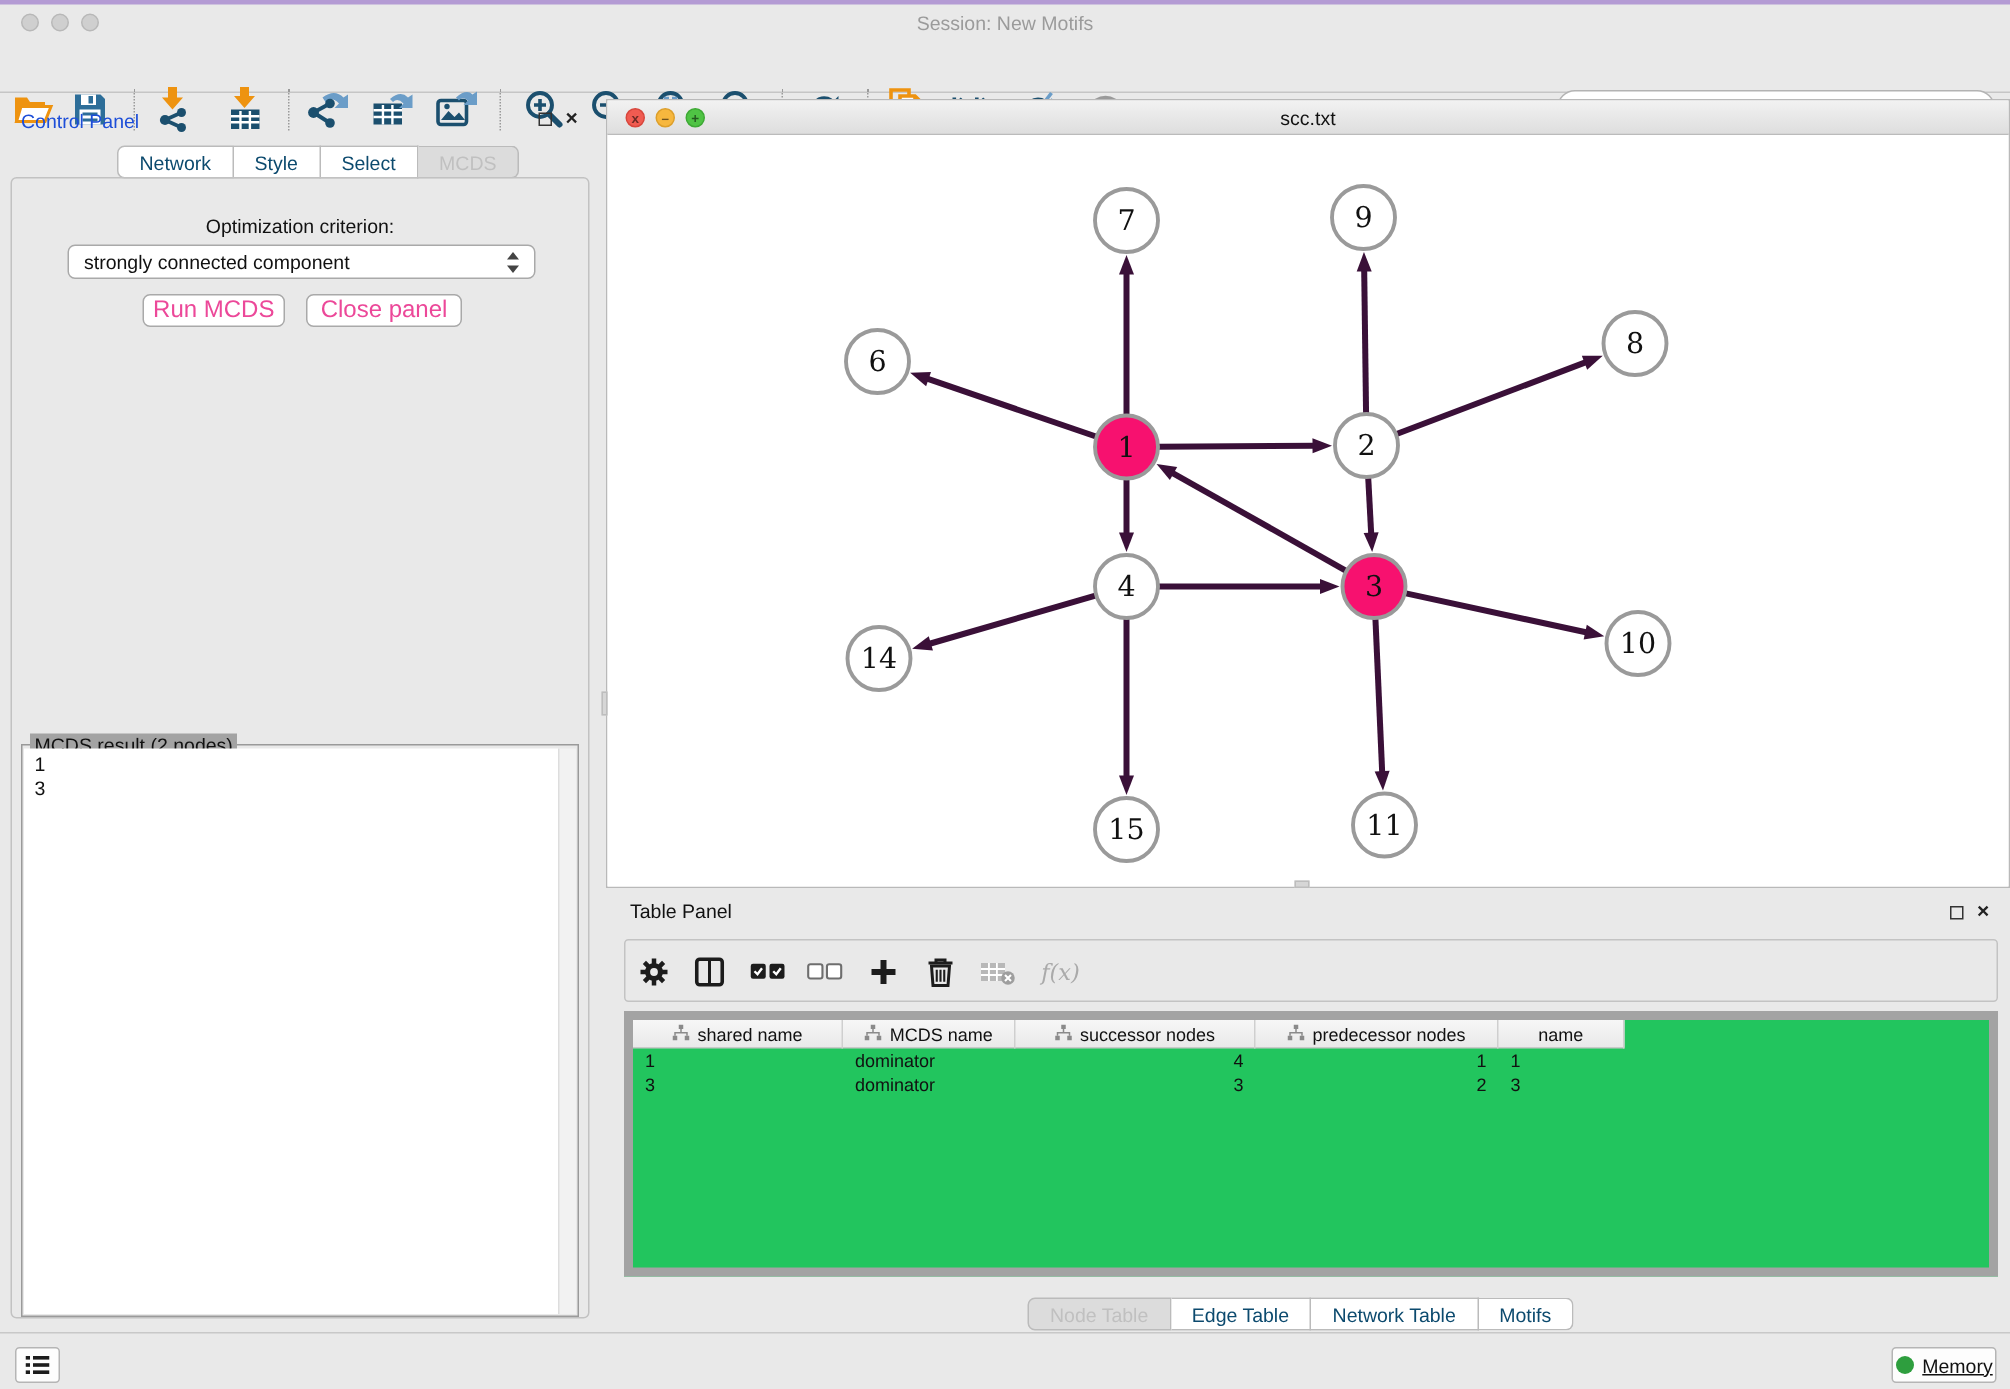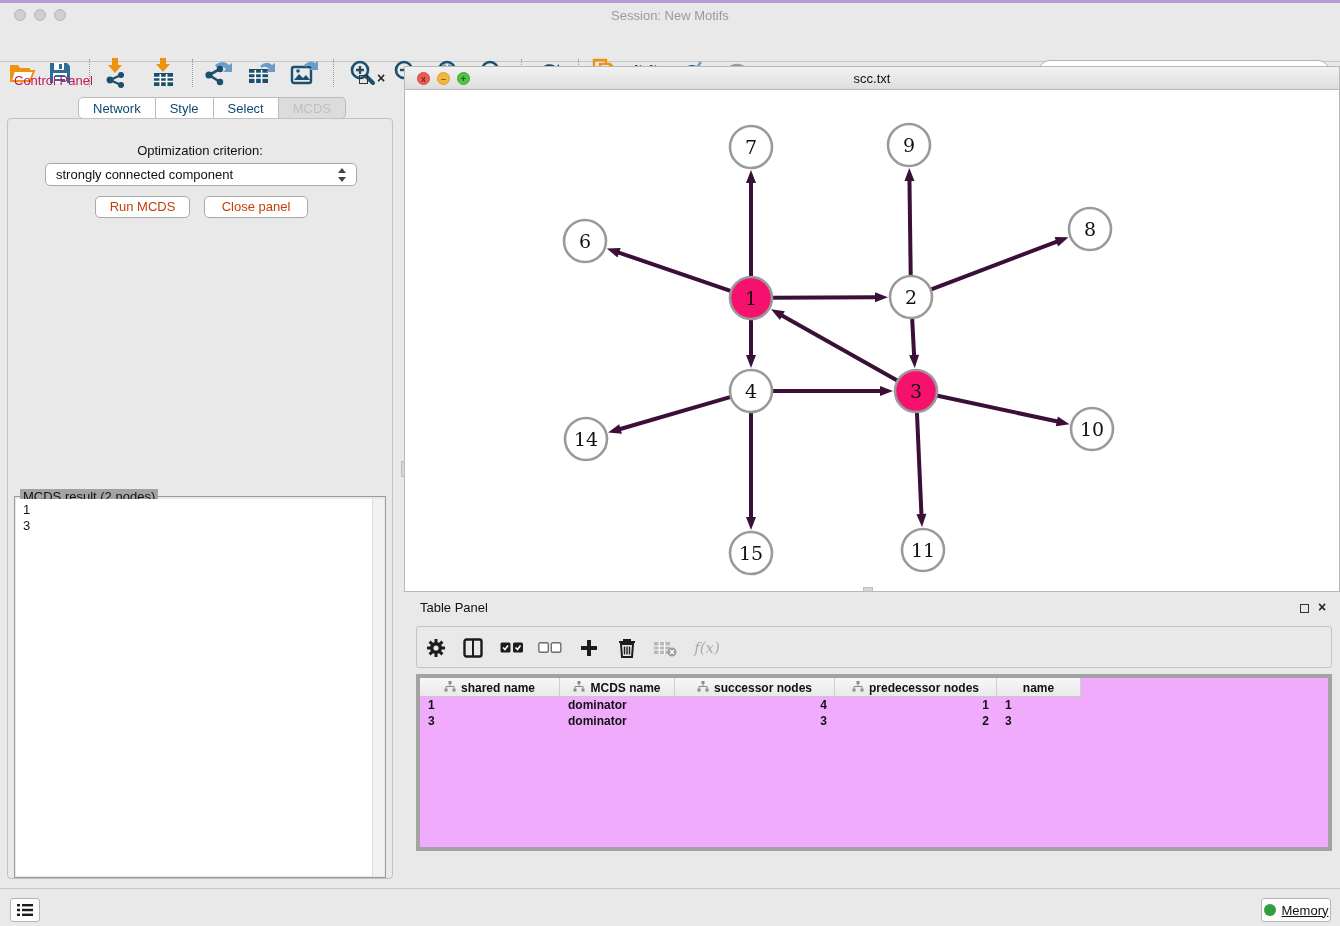--- a/index.html
+++ b/index.html
@@ -13,56 +13,56 @@
   .win-title { position:absolute; left:0; top:5px; width:100%; text-align:center; font-size:13px; color:#9b9b9b; }
 
   .toolbar { position:absolute; left:0; top:28px; width:1340px; height:34px; border-bottom:1px solid #c5c5c5; }
   .tb-icon { position:absolute; top:29px; width:32px; height:32px; display:flex; align-items:center; justify-content:center; cursor:default; }
   .tb-sep { position:absolute; top:31px; height:28px; width:0; border-left:1px dotted #9a9a9a; }
   .search-wrap { position:absolute; left:1038px; top:32px; width:292px; height:24px; background:#fff; border:1px solid #b3b3b3; border-radius:12px; display:flex; align-items:center; padding-left:7px; }
   .search-wrap input { border:none; outline:none; flex:1; font-size:12px; background:transparent; height:18px; margin-left:4px; }
 
   
   .control-panel { position:absolute; left:0; top:66px; width:400px; height:820px; }
-  .cp-title { position:absolute; left:14px; top:7px; font-size:13px; color:#be185d; }
+  .cp-title { position:absolute; left:14px; top:7px; font-size:13px; color:#1d4ed8; }
   .panel-float { position:absolute; width:9px; height:9px; border:1.5px solid #333; top:9px; }
   .panel-close { position:absolute; top:4px; font-size:14px; font-weight:bold; color:#222; }
   .cp-tabs { position:absolute; left:78px; top:31px; height:22px; display:flex; }
   .seg-tab { height:22px; padding:0 14px; font-size:13px; line-height:21px; background:#fff; border:1px solid #bbb; border-left:none; color:#0c4a6e; }
   .seg-tab:first-child { border-left:1px solid #bbb; border-radius:5px 0 0 5px; }
   .seg-tab:last-child { border-radius:0 5px 5px 0; }
   .seg-tab.active { background:#dcdcdc; color:#c0c0c0; }
   .cp-content { position:absolute; left:7px; top:52px; width:386px; height:761px; border:1px solid #c2c2c2; border-radius:4px; }
   .opt-label { position:absolute; left:0; top:24px; width:100%; text-align:center; font-size:13px; color:#111; }
   .dropdown { position:absolute; left:37px; top:44px; width:312px; height:23px; background:#fff; border:1px solid #a9a9a9; border-radius:5px; font-size:13px; line-height:21px; padding-left:10px; color:#111; }
   .dd-stepper { position:absolute; right:8px; top:4px; width:10px; height:14px; }
   .dd-stepper .up { position:absolute; top:0; left:0; width:0; height:0; border-left:4px solid transparent; border-right:4px solid transparent; border-bottom:5px solid #444; }
   .dd-stepper .down { position:absolute; bottom:0; left:0; width:0; height:0; border-left:4px solid transparent; border-right:4px solid transparent; border-top:5px solid #444; }
-  .cp-btn { position:absolute; top:77px; height:22px; background:#fff; border:1px solid #a9a9a9; border-radius:5px; font-size:13px; text-align:center; line-height:20px; color:#c2410c; }
+  .cp-btn { position:absolute; top:77px; height:22px; background:#fff; border:1px solid #a9a9a9; border-radius:5px; font-size:16px; text-align:center; line-height:20px; color:#ec4899; }
   .result-box { position:absolute; left:6px; top:377px; width:372px; height:382px; border:1px solid #9a9a9a; }
   .result-legend { position:absolute; left:5px; top:-8px; background:#a3a3a3; padding:0 3px; font-size:13px; color:#111; }
   .result-list { position:absolute; left:1px; top:2px; width:357px; height:377px; background:#fff; font-size:13px; color:#111; padding:3px 0 0 7px; }
   .result-item { line-height:16px; }
   .result-scroll { position:absolute; right:1px; top:2px; width:12px; height:377px; background:#f2f2f2; border-left:1px solid #ddd; }
 
   
   .network-panel { position:absolute; left:404px; top:66px; width:936px; height:526px; background:#fff; border:1px solid #b9b9b9; }
   .np-header { position:absolute; left:0; top:0; width:100%; height:23px; background:linear-gradient(#f2f2f2,#dedede); border-bottom:1px solid #bbb; }
   .np-title { position:absolute; width:100%; text-align:center; top:4px; font-size:13px; color:#111; }
   .mac-dot { position:absolute; top:5px; width:13px; height:13px; border-radius:50%; font-size:9px; font-weight:bold; text-align:center; line-height:13px; color:rgba(0,0,0,.55); }
   .np-canvas { position:absolute; left:0; top:23px; width:934px; height:501px; background:#fff; }
   .splitter { position:absolute; background:#d6d6d6; border:1px solid #bdbdbd; }
 
   
   .table-panel { position:absolute; left:404px; top:596px; width:936px; height:292px; }
   .tp-title { position:absolute; left:16px; top:4px; font-size:13px; color:#111; }
   .tp-toolbar { position:absolute; left:12px; top:30px; width:916px; height:42px; border:1px solid #c3c3c3; border-radius:3px; }
   .tp-icon { position:absolute; top:7px; width:28px; height:28px; display:flex; align-items:center; justify-content:center; }
   .fx-label { font-family:"DejaVu Serif", serif; font-style:italic; font-size:15px; color:#aaa; }
-  .tbl { position:absolute; left:12px; top:78px; width:916px; height:177px; background:#f0abfc; border:4px solid #a3a3a3;font-weight:bold; }
+  .tbl { position:absolute; left:12px; top:78px; width:916px; height:177px; background:#22c55e; border:6px solid #a3a3a3; }
   .tbl-header { display:flex; height:19px; background:linear-gradient(#f7f7f7,#e9e9e9); border-bottom:1px solid #c9c9c9; width:661px; }
   .th-cell { display:flex; align-items:center; justify-content:center; gap:5px; font-size:12px; color:#111; border-right:1px solid #cfcfcf; height:19px; }
   .tbl-row { display:flex; height:16px; width:661px; }
   .td-cell { font-size:12px; color:#111; line-height:16px; padding:0 8px; overflow:hidden; white-space:nowrap; }
   .tp-tabs { position:absolute; left:281px; top:269px; height:22px; display:flex; }
 
   
   .statusbar { position:absolute; left:0; top:888px; width:1340px; height:38px; border-top:1px solid #c8c8c8; }
   .sb-btn { position:absolute; background:#fdfdfd; border:1px solid #b5b5b5; border-radius:3px; height:24px; top:9px; display:flex; align-items:center; justify-content:center; gap:6px; font-size:13px; color:#111;text-decoration:underline; }
 </style>
@@ -464,20 +464,26 @@
         <div class="tbl-row">
           <div class="td-cell" style="width: 140px; text-align: left;">3</div>
           <div class="td-cell" style="width: 115px; text-align: left;">dominator</div>
           <div class="td-cell" style="width: 160px; text-align: right;">3</div>
           <div class="td-cell" style="width: 162px; text-align: right;">2</div>
           <div class="td-cell" style="width: 84px; text-align: left;">3</div>
         </div>
       </div>
   </div>
 
+  <div class="tp-tabs" id="tp-tabs">
+      <span class="seg-tab active">Node Table</span>
+      <span class="seg-tab">Edge Table</span>
+      <span class="seg-tab">Network Table</span>
+      <span class="seg-tab">Motifs</span>
+    </div>
 </div>
 
 <div class="statusbar">
   <div class="sb-btn" style="left:10px; width:30px">
     <svg width="16" height="14" viewBox="0 0 16 14">
         <g fill="#1c1c1c">
           <rect x="0" y="1" width="3" height="2.4"></rect>
           <rect x="5" y="1" width="11" height="2.4"></rect>
           <rect x="0" y="5.8" width="3" height="2.4"></rect>
           <rect x="5" y="5.8" width="11" height="2.4"></rect>

